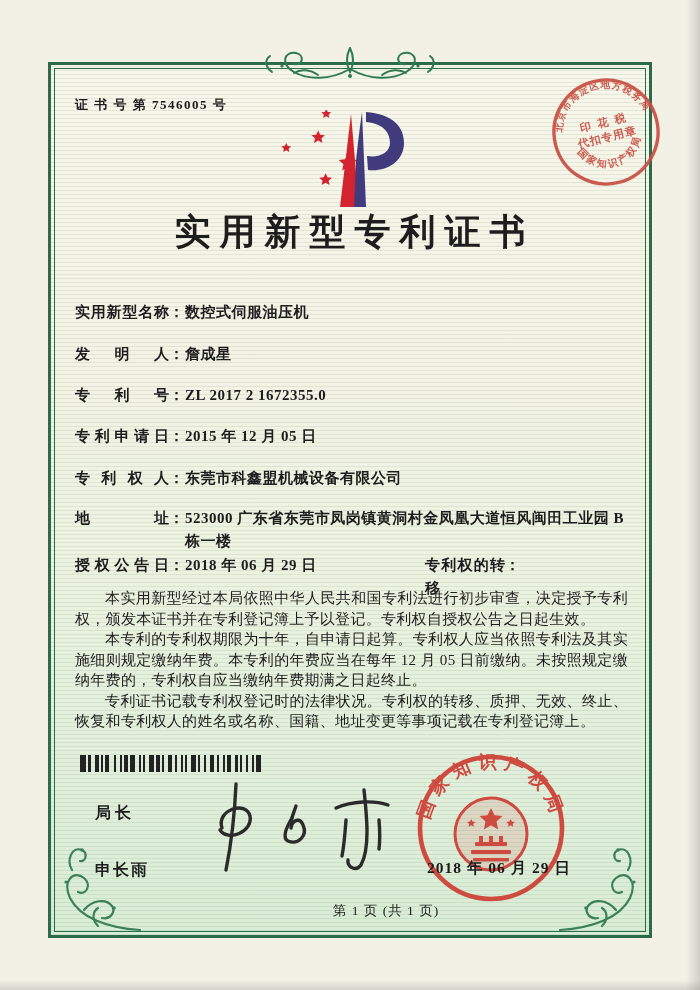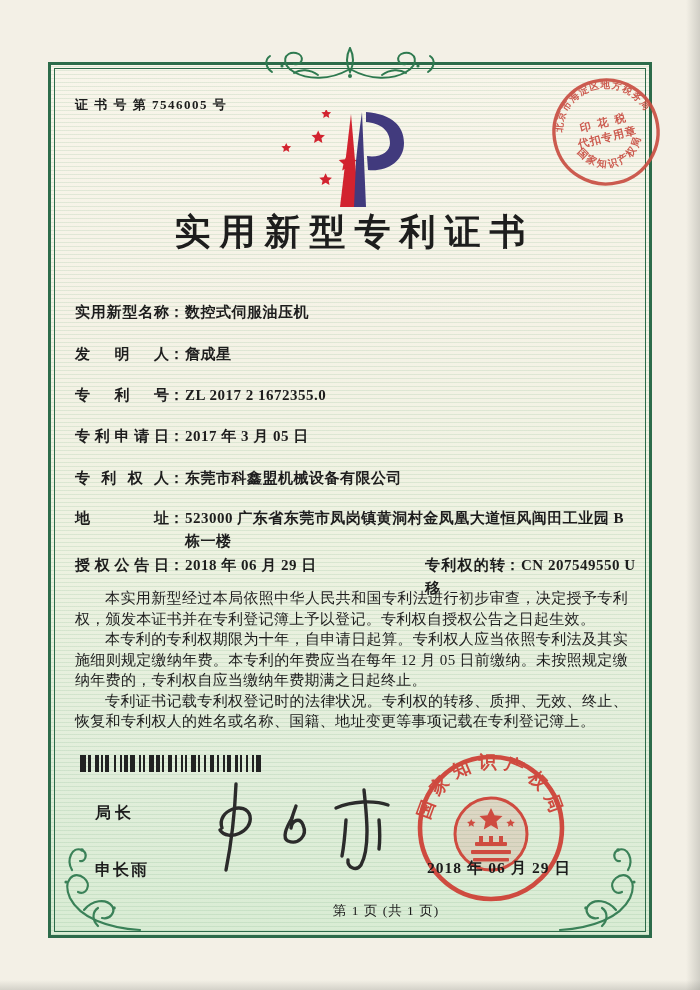--- a/index.html
+++ b/index.html
@@ -159,40 +159,39 @@
     <span class="fvalue">詹成星</span>
 </div>
 <div class="frow" style="top:384px">
   <span class="flabel">专利号</span>
     <span class="fcolon">：</span>
     <span class="fvalue">ZL 2017 2 1672355.0</span>
 </div>
 <div class="frow" style="top:425px">
   <span class="flabel">专利申请日</span>
     <span class="fcolon">：</span>
-    <span class="fvalue">2017 年 3 月 05 日</span>
+    <span class="fvalue">2015 年 12 月 05 日</span>
 </div>
 <div class="frow" style="top:467px">
   <span class="flabel">专利权人</span>
     <span class="fcolon">：</span>
     <span class="fvalue">东莞市科鑫盟机械设备有限公司</span>
 </div>
 <div class="frow" style="top:507px">
   <span class="flabel">地址</span>
     <span class="fcolon">：</span>
     <span class="fvalue">523000 广东省东莞市凤岗镇黄洞村金凤凰大道恒风闽田工业园 B 栋一楼</span>
 </div>
 <div class="frow" style="top:554px">
   <span class="flabel">授权公告日</span>
     <span class="fcolon">：</span>
     <span class="fvalue">2018 年 06 月 29 日</span>
   <span class="grant2">
     <span class="flabel">专利权的转移</span>
       <span class="fcolon">：</span>
-      <span class="fvalue">CN 207549550 U</span>
   </span>
 </div>
 
 <div class="abs paras">
   <p>本实用新型经过本局依照中华人民共和国专利法进行初步审查，决定授予专利权，颁发本证书并在专利登记簿上予以登记。专利权自授权公告之日起生效。</p>
   <p>本专利的专利权期限为十年，自申请日起算。专利权人应当依照专利法及其实施细则规定缴纳年费。本专利的年费应当在每年 12 月 05 日前缴纳。未按照规定缴纳年费的，专利权自应当缴纳年费期满之日起终止。</p>
   <p>专利证书记载专利权登记时的法律状况。专利权的转移、质押、无效、终止、恢复和专利权人的姓名或名称、国籍、地址变更等事项记载在专利登记簿上。</p>
 </div>
 
 <svg class="abs barcode" viewBox="0 0 186 17" preserveAspectRatio="none" shape-rendering="crispEdges" id="barcode-svg">

